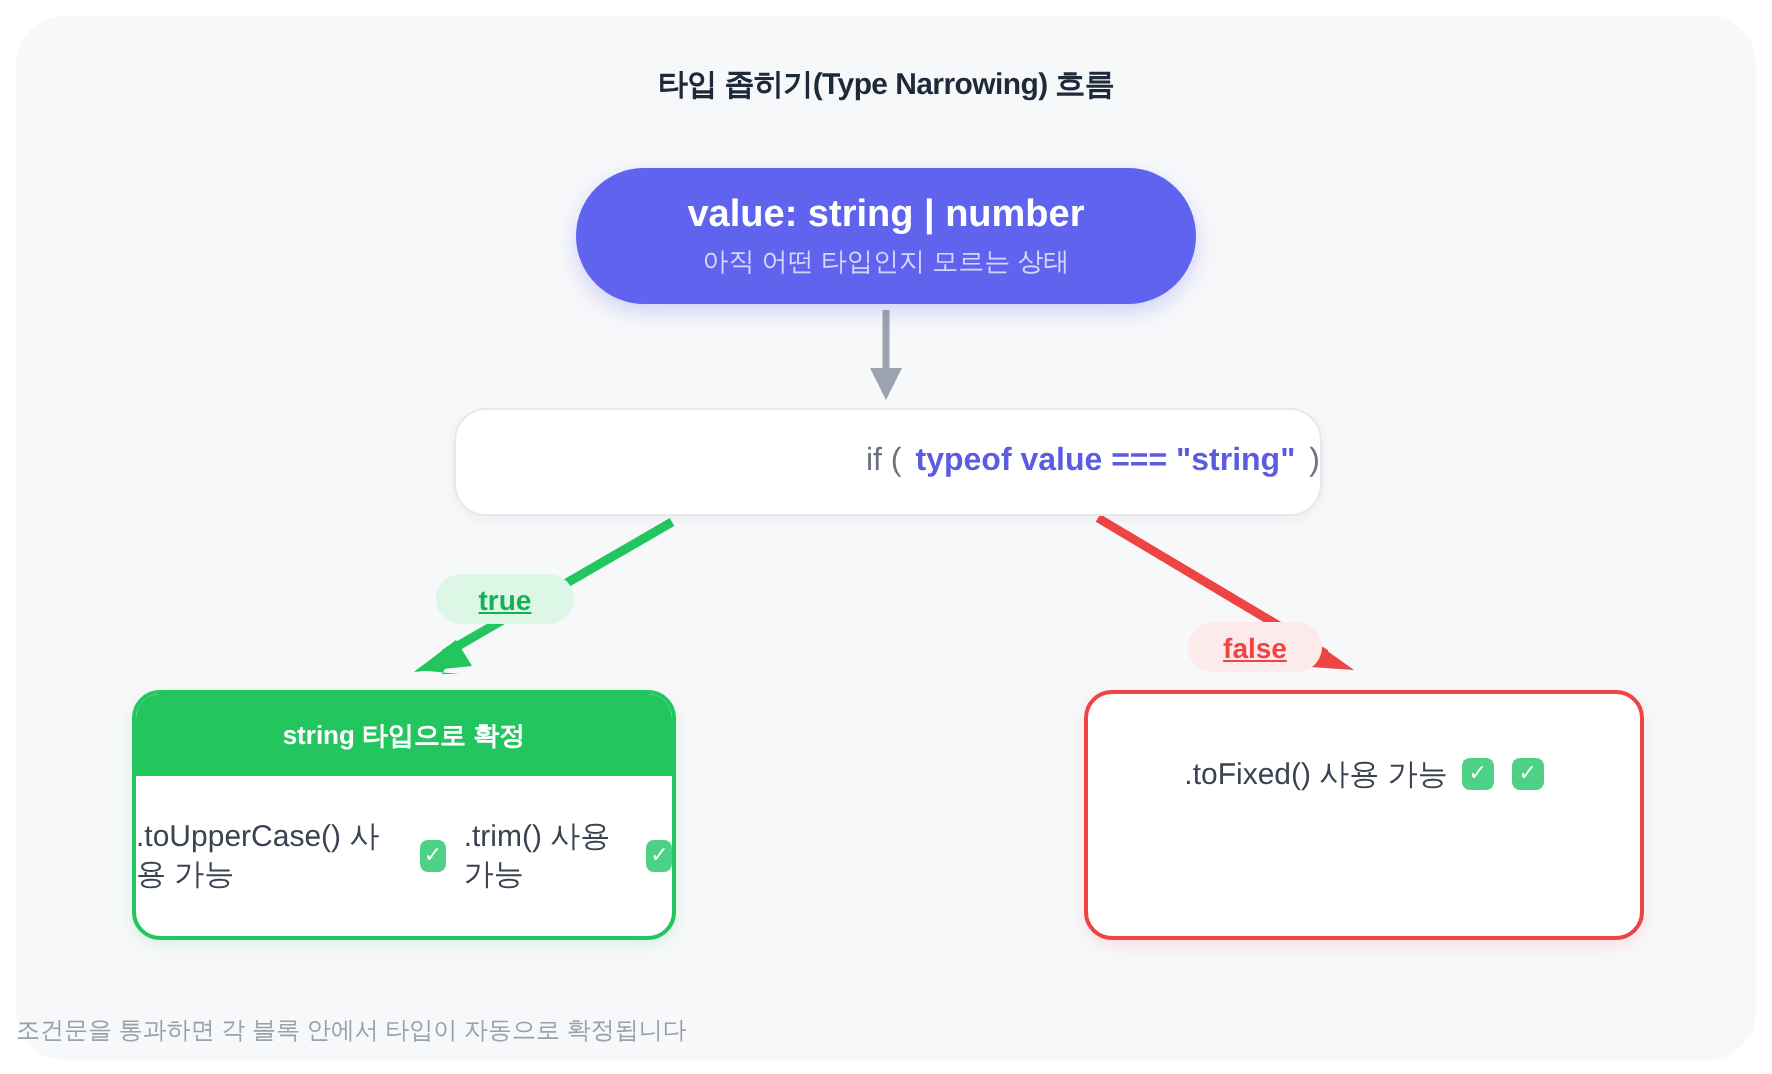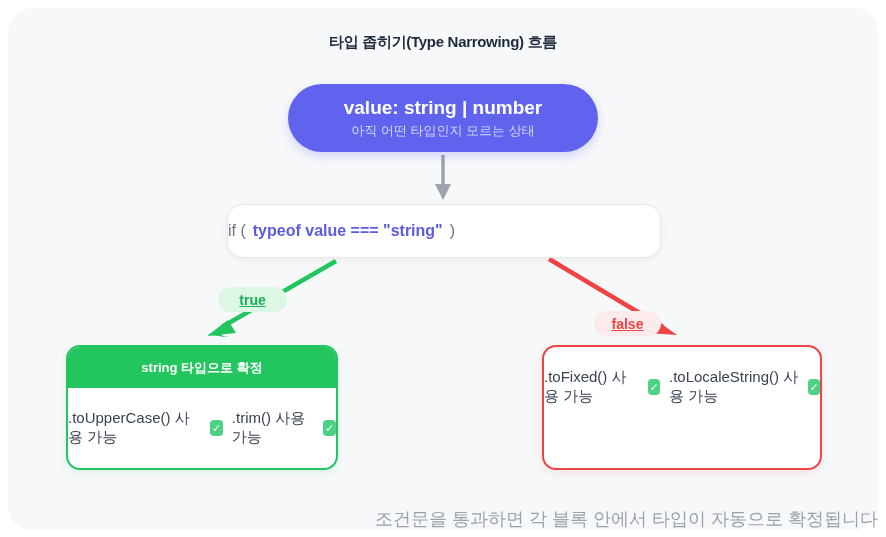--- a/index.html
+++ b/index.html
@@ -59,21 +59,21 @@
   .cond-node {
     position: absolute;
     left: 219px; top: 196px;
     width: 434px; height: 54px;
     background: #ffffff;
     border: 1px solid #e7e8ec;
     border-radius: 16px;
     box-shadow: 0 2px 6px rgba(30, 40, 60, 0.05);
     display: flex;
     align-items: center;
-    justify-content: flex-start;
+    justify-content: flex-end;
     gap: 7px;
     font-size: 16px;
     z-index: 2;
   }
   .cond-plain { color: #6b7280; }
   .cond-code { color: #5b5ce2; font-weight: bold; }
   .branch-pill {
     position: absolute;
     height: 25px;
     border-radius: 13px;
@@ -142,22 +142,22 @@
     border-radius: 4px;
     background: #4cd185;
     color: #ffffff;
     font-size: 11px;
     font-weight: bold;
     line-height: 1;
   }
   .caption {
     position: absolute;
     left: 0; right: 0; top: 499px;
-    text-align: right;
-    font-size: 18px;
+    text-align: left;
+    font-size: 12px;
     color: #9ba1ab;
   }
 </style>
 </head>
 <body>
 
 <div class="canvas">
 
   <div class="diagram-title">타입 좁히기(Type Narrowing) 흐름</div>
 
@@ -208,21 +208,20 @@
     </div>
   </div>
 
   <div class="result-box red">
     <div class="box-body">
       <div class="method-row">
         <span>.toFixed() 사용 가능</span>
         <span class="check-badge">✓</span>
       </div>
       <div class="method-row">
-        <span>.toLocaleString() 사용 가능</span>
         <span class="check-badge">✓</span>
       </div>
     </div>
   </div>
 
   <div class="caption">조건문을 통과하면 각 블록 안에서 타입이 자동으로 확정됩니다</div>
 
 </div>
 
 </body></html>

